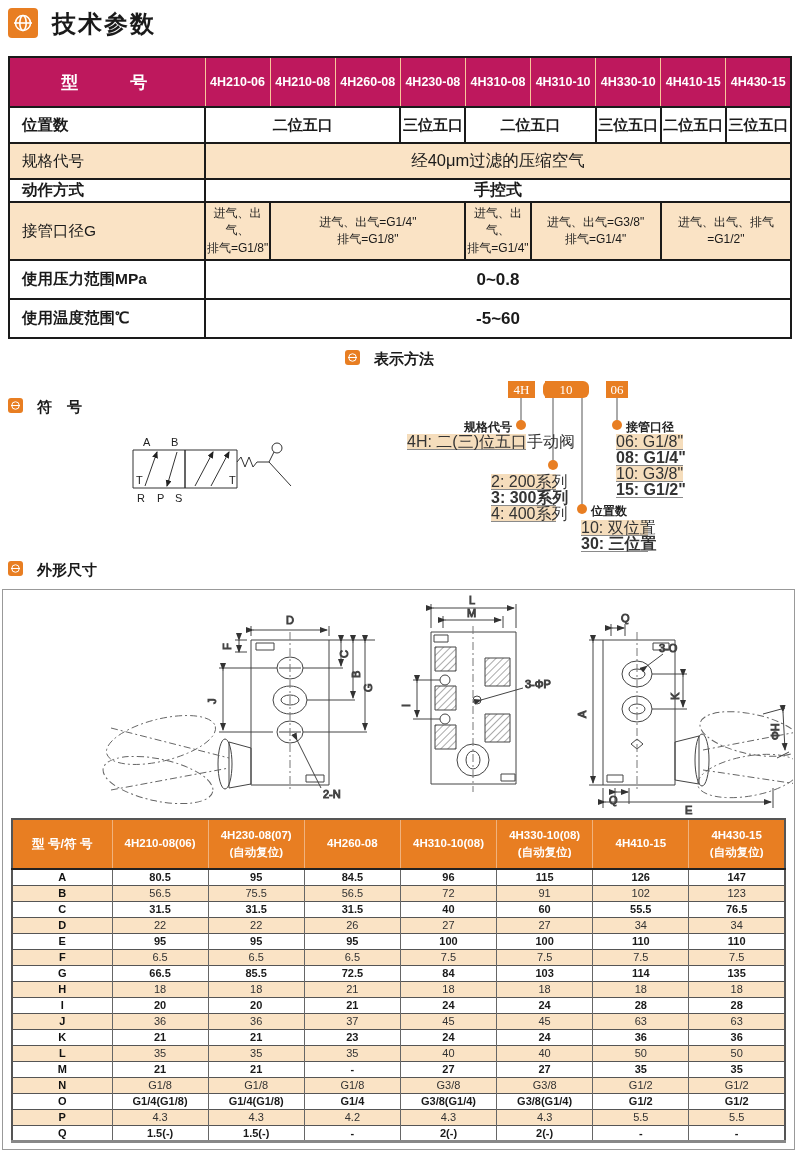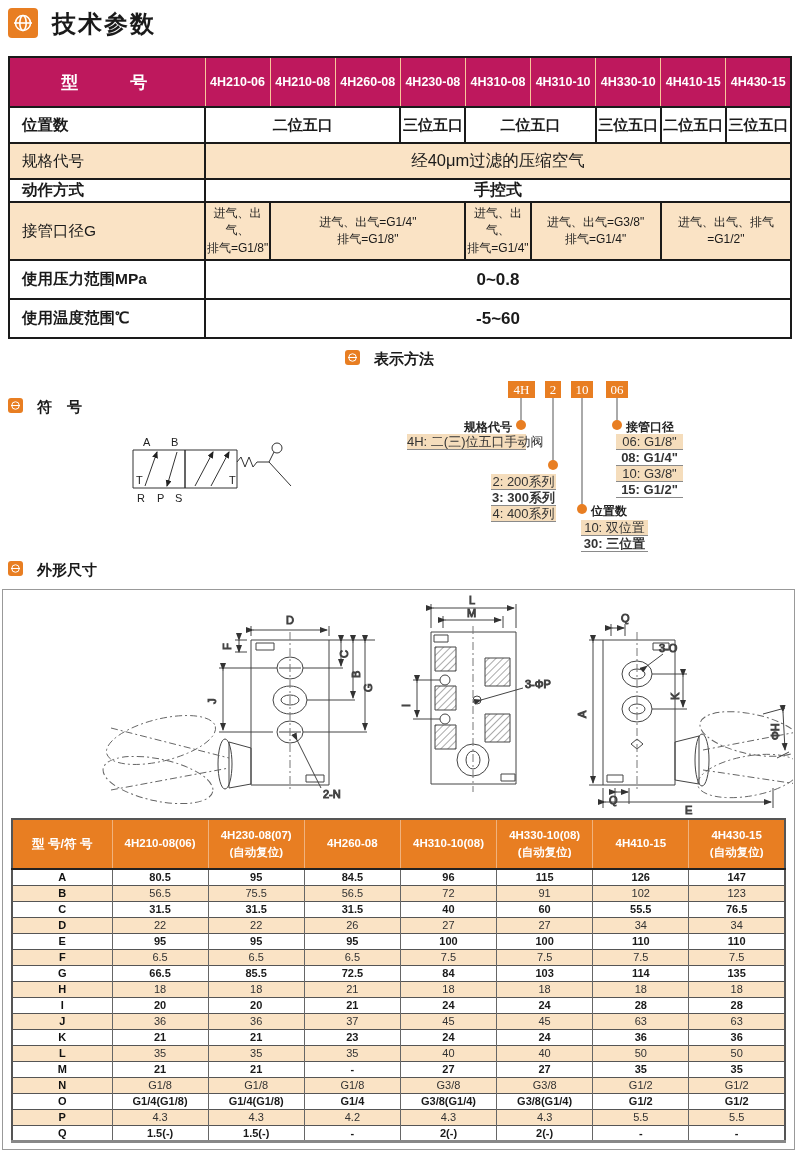--- a/index.html
+++ b/index.html
@@ -41,21 +41,21 @@
   .spec tr.r-med td.full { font-weight:normal; font-size:16.5px; }
   .spec tr.r-pres td.full, .spec tr.r-temp td.full { font-size:17px; font-weight:bold; }
 
   
   .abs { position:absolute; }
   .codebox { position:absolute; height:17px; background:#e87e22; color:#fff; font-family:"Liberation Serif", serif; font-size:13px; display:flex; align-items:center; justify-content:center; padding:0 4px; }
   .vline { position:absolute; width:2px; background:#aaa; }
   .dot { position:absolute; width:10px; height:10px; border-radius:50%; background:#e87e22; }
   .glabel { position:absolute; font-size:12px; font-weight:bold; color:#222; white-space:nowrap; }
   .stack { position:absolute; }
-  .stack .it { height:16px; line-height:15px; font-size:13px; text-align:center; border-bottom:1px solid #8a8a8a; color:#333; white-space:nowrap; }
+  .stack .it { height:16px; line-height:15px; font-size:16px; text-align:center; border-bottom:1px solid #8a8a8a; color:#333; white-space:nowrap; }
   .stack .it.a { background:#f5ddbc; }
   .stack .it.b { background:#fff; font-weight:bold; }
 
   
   #dims-box { position:absolute; left:2px; top:589px; width:793px; height:561px; border:1.5px solid #999; background:#fff; }
   #dims-box svg.drawing { position:absolute; left:0; top:2px; }
 
   table.dims { position:absolute; left:8px; top:228px; width:775px; border-collapse:collapse; table-layout:fixed; border:2px solid #555; border-bottom:3px solid #888; font-size:11px; }
   .dims thead th { background:#e87e22; color:#fff; height:50px; font-size:11.5px; font-weight:600; white-space:pre-line; line-height:1.5; border-left:1px solid #f0b27d; vertical-align:middle; }
   .dims thead th.corner { font-size:12.5px; border-left:none; }
@@ -153,21 +153,21 @@
             <circle cx="11" cy="11" r="7.5"></circle>
             <line x1="2" y1="11" x2="20" y2="11"></line>
           </g>
         </svg>
     </span>
     <span class="t">表示方法</span>
   </div>
 
   <div class="codebox" style="left:508px; top:381px; width:27px;">4H</div>
   <div class="codebox" style="left:545px; top:381px; width:16px;">2</div>
-  <div class="codebox" style="left:571px; top:381px; width:22px;">10</div>
+  <div class="codebox" style="left:543px; top:381px; width:46px;border-radius:6px;">10</div>
   <div class="codebox" style="left:606px; top:381px; width:22px;">06</div>
 
   <div class="vline" style="left:520px; top:398px; height:26px;"></div>
   <div class="vline" style="left:552px; top:398px; height:66px;"></div>
   <div class="vline" style="left:581px; top:398px; height:110px;"></div>
   <div class="vline" style="left:616px; top:398px; height:26px;"></div>
 
   <div class="dot" style="left:516px; top:420px;"></div>
   <div class="dot" style="left:548px; top:460px;"></div>
   <div class="dot" style="left:577px; top:504px;"></div>

